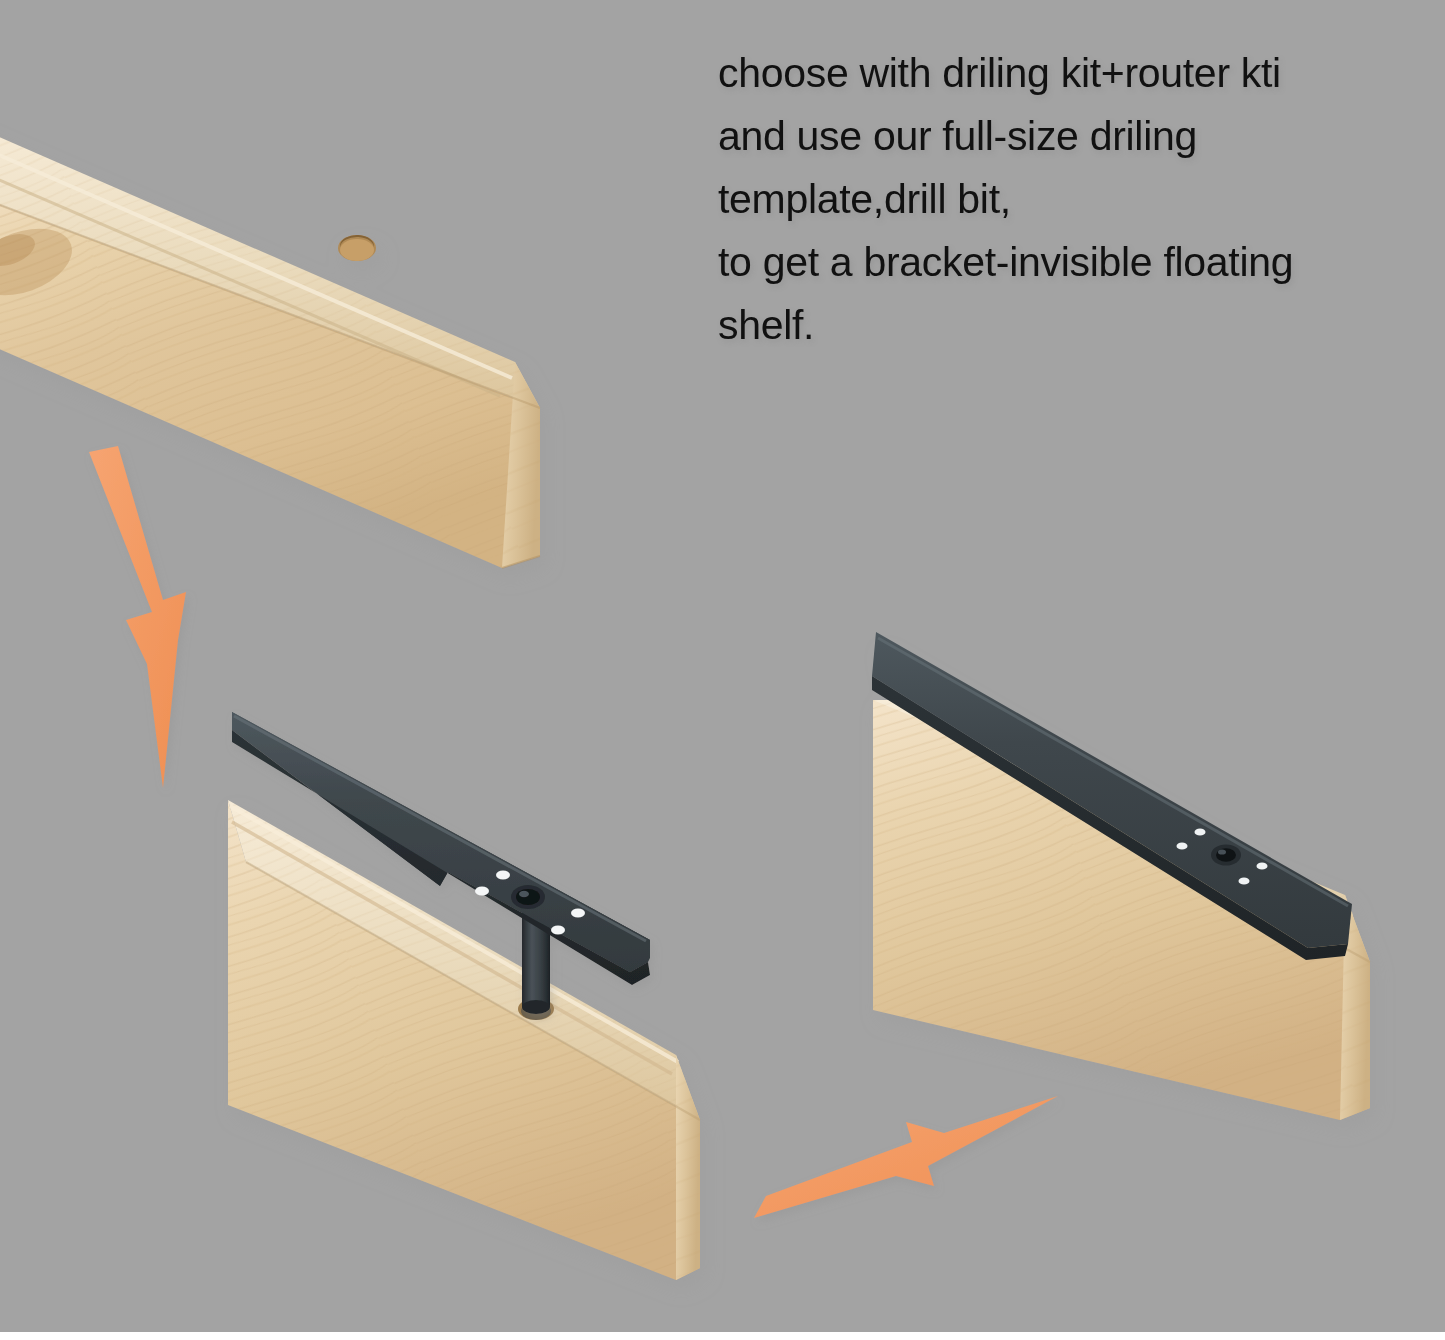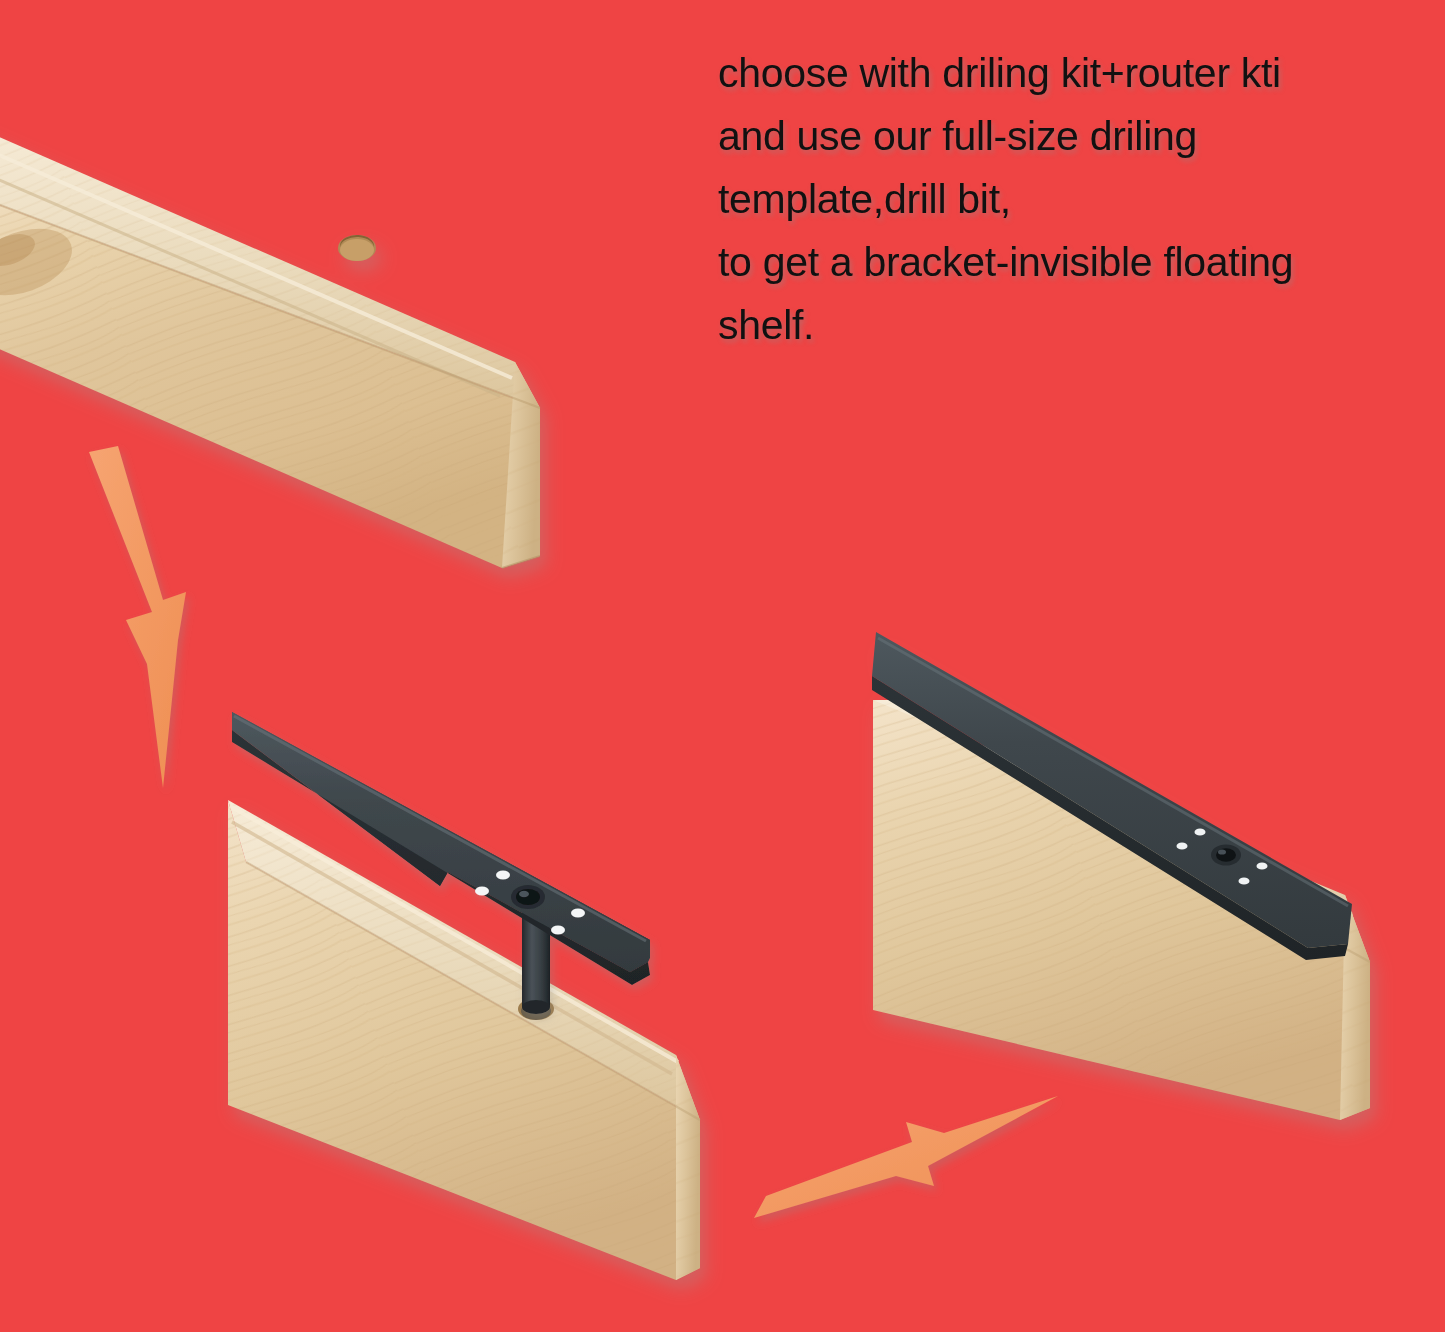--- a/index.html
+++ b/index.html
@@ -1,19 +1,19 @@
 <!DOCTYPE html>
 <html><head>
 <meta charset="utf-8">
 <style>
   html,body{margin:0;padding:0;background:#ffffff;}
   body{width:1445px;height:1340px;position:relative;overflow:hidden;
        font-family:"Liberation Sans","DejaVu Sans",sans-serif;}
 
-  #stage{position:absolute;inset:0;width:1445px;height:1332px;background:#ef4444;}
+  #stage{position:absolute;inset:0;width:1445px;height:1332px;background:#a3a3a3;}
 
   
   #caption{
     position:absolute; left:718px; top:42px; width:700px;
     font-size:41px; line-height:63px; color:#111111; font-weight:400;
     letter-spacing:-0.3px;
     text-shadow:2px 3px 5px rgba(140,140,140,0.45);
     white-space:pre-wrap;
   }
 

